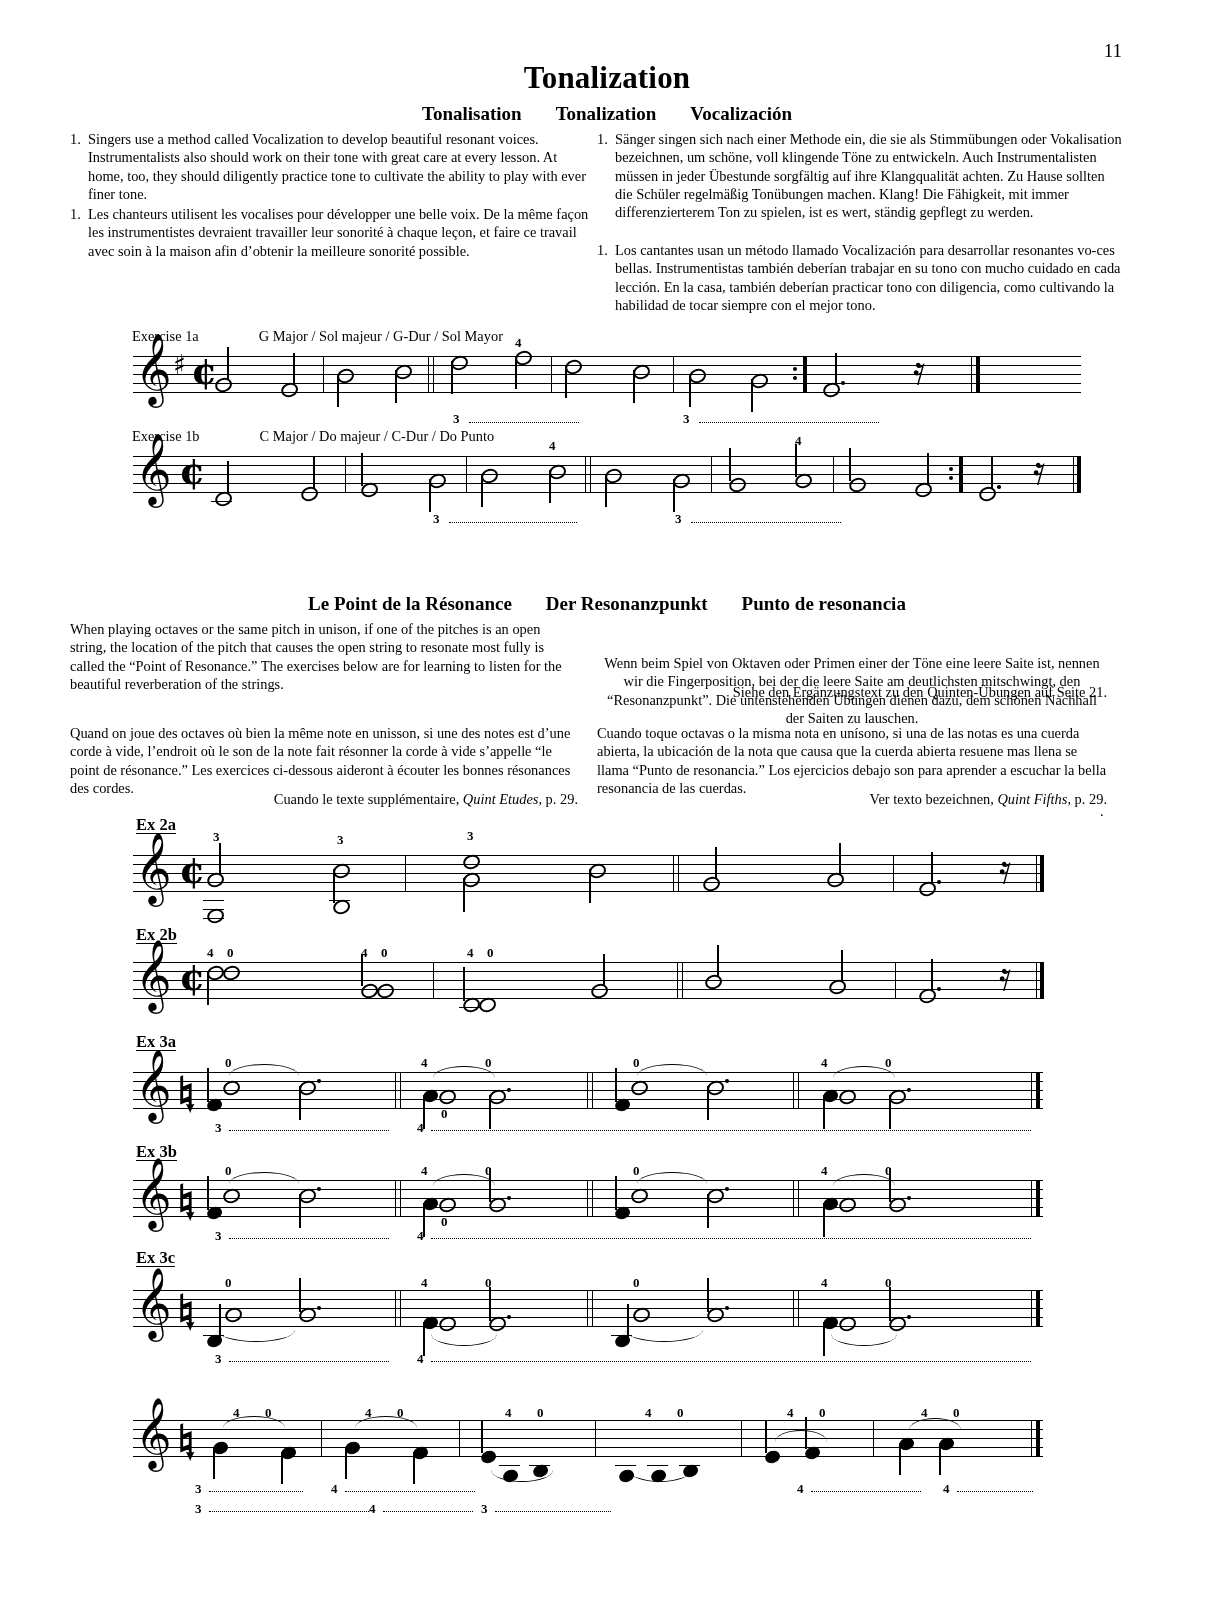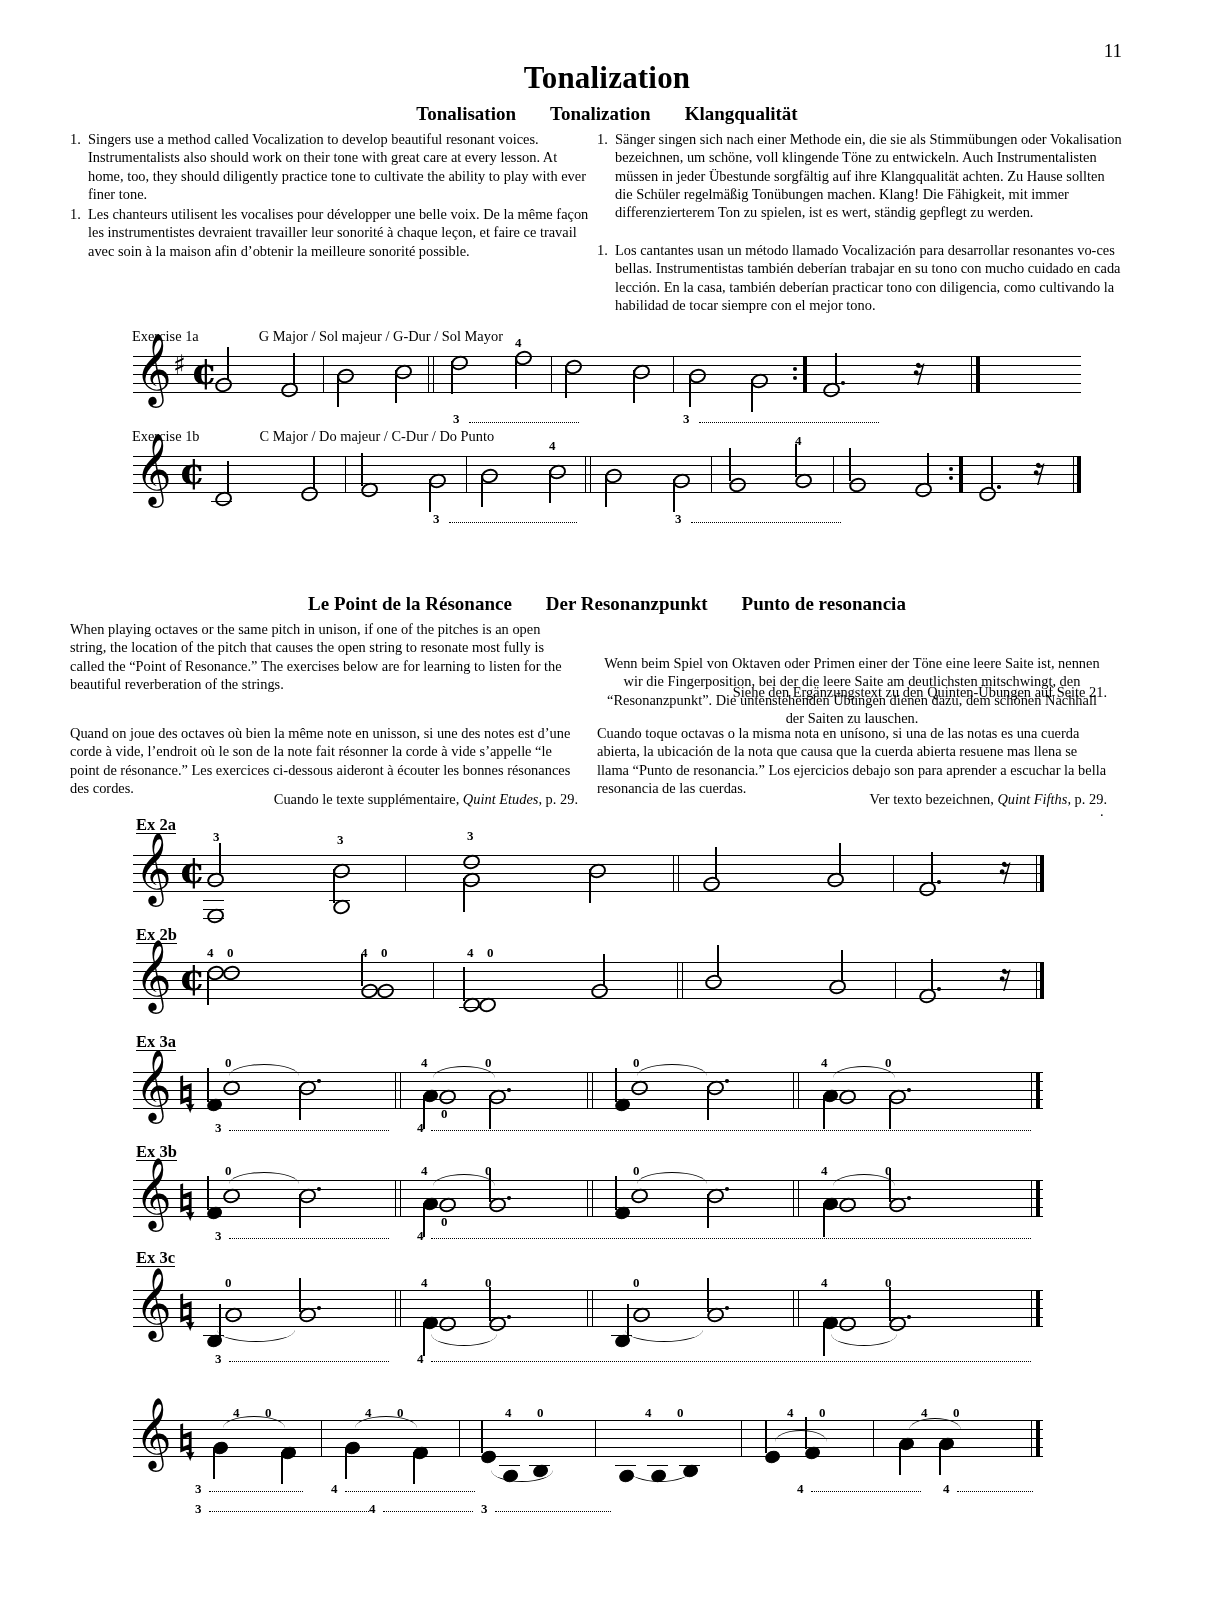--- a/index.html
+++ b/index.html
@@ -241,21 +241,21 @@
 </style>
 </head>
 <body>
 
 <div class="page">
 
   <div class="pageno">11</div>
 
   <div class="title-main" style="top:60px;">Tonalization</div>
   <div class="title-sub" style="top:103px;">
-    <span>Tonalisation</span><span>Tonalization</span><span>Klangqualität</span>
+    <span>Tonalisation</span><span>Tonalization</span><span>Vocalización</span>
   </div>
 
   <div class="hang" style="left:70px; top:130px; width:505px; padding-left:18px;">
     <span class="num">1.</span>
     <span class="body">Singers use a method called Vocalization to develop beautiful resonant voices. Instrumentalists also should work on their tone with great care at every lesson. At home, too, they should diligently practice tone to cultivate the ability to play with ever finer tone.</span>
   </div>
 
   <div class="hang" style="left:70px; top:205px; width:505px; padding-left:18px;">
     <span class="num">1.</span>
     <span class="body">Les chanteurs utilisent les vocalises pour développer une belle voix.  De la même façon les instrumentistes devraient travailler leur sonorité à chaque leçon, et faire ce travail avec soin à la maison afin d’obtenir la meilleure sonorité possible.</span>

